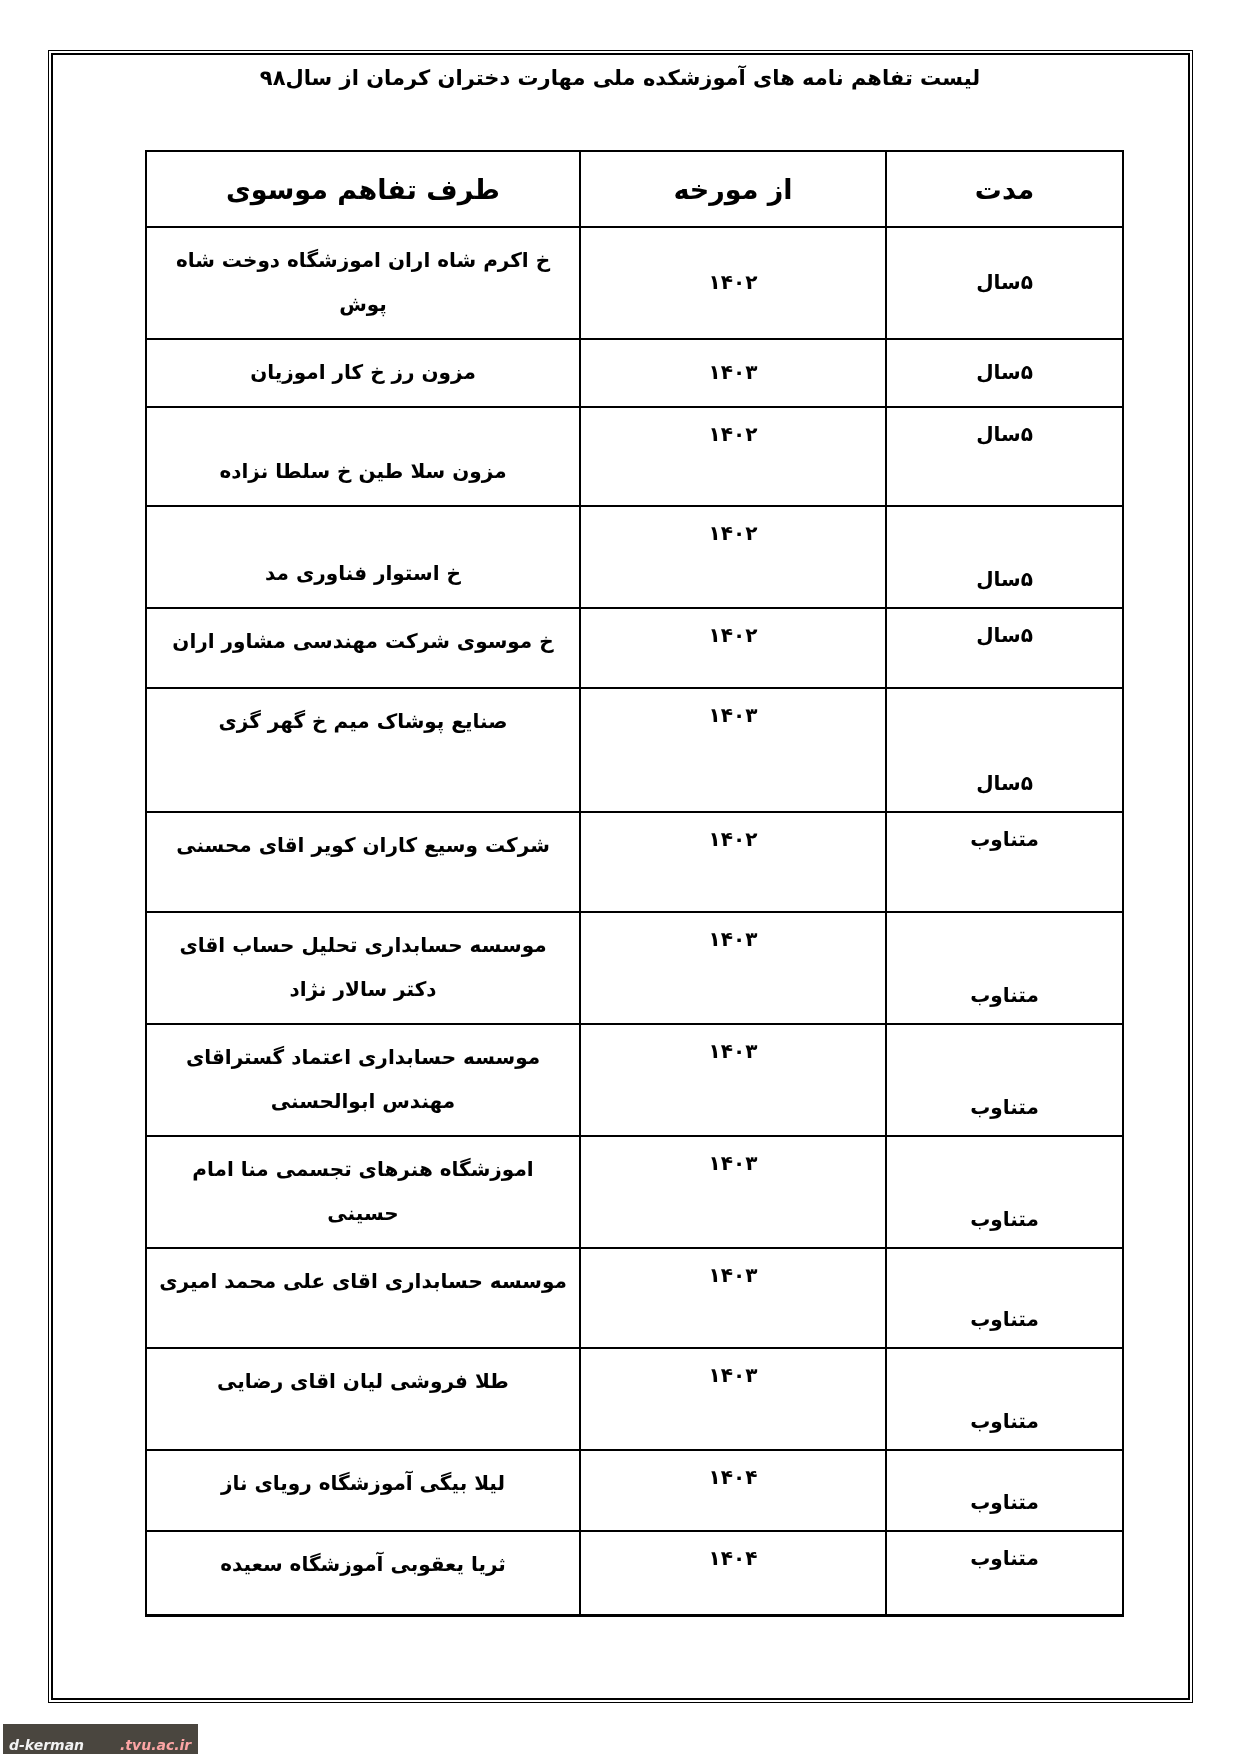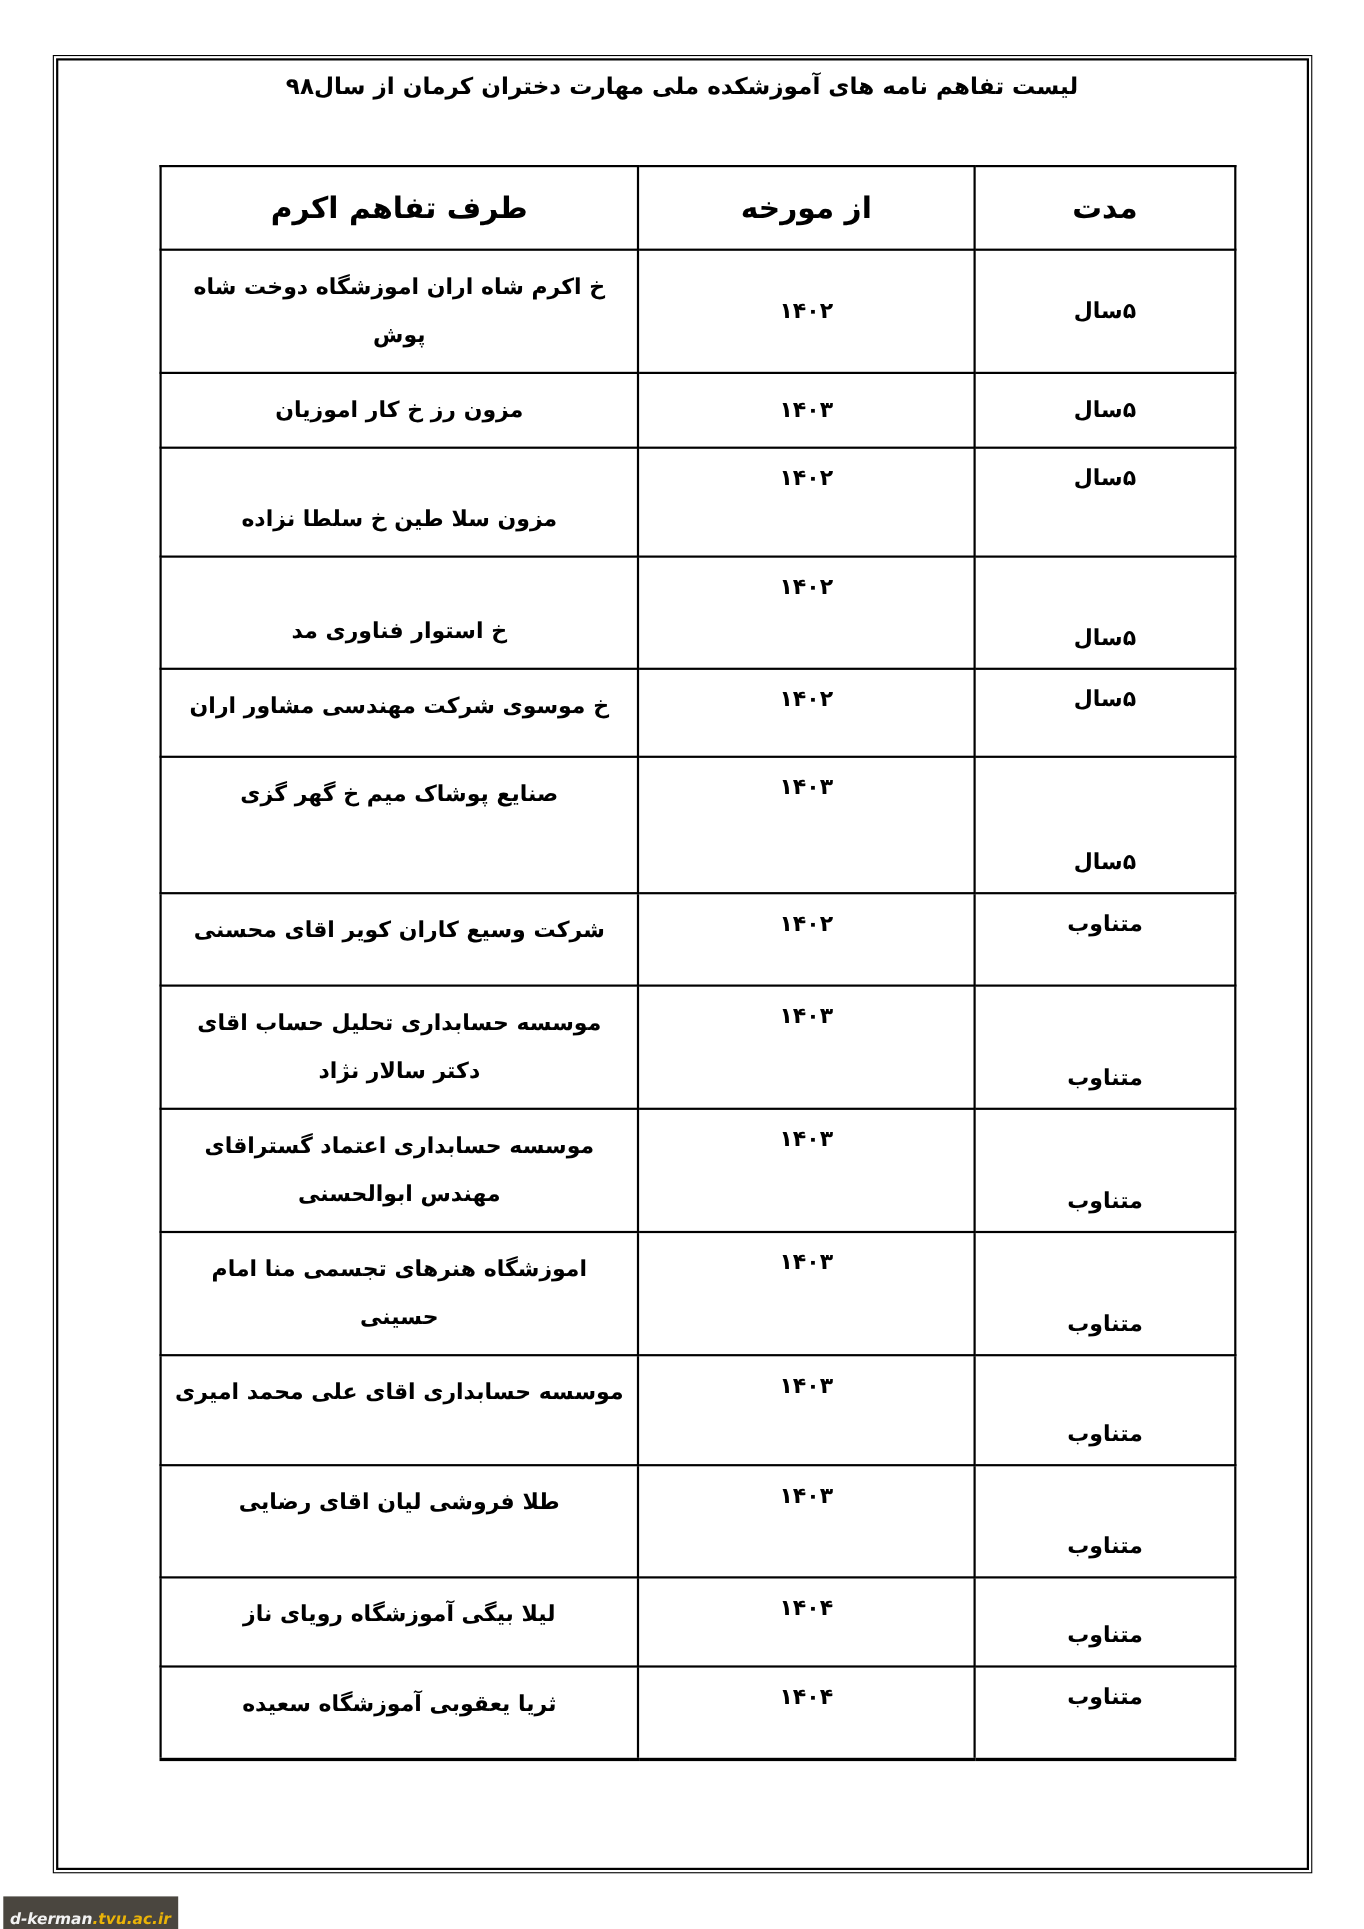--- a/index.html
+++ b/index.html
@@ -37,52 +37,52 @@
     font-size:27px;height:62px;vertical-align:middle;padding:6px;
   }
   td.party{font-size:20px;line-height:2.2;}
   td.datec{font-size:20px;line-height:1.6;letter-spacing:1px;}
   td.durc{font-size:20px;line-height:1.6;}
   .vt{vertical-align:top;}
   .vm{vertical-align:middle;}
   .vb{vertical-align:bottom;}
   tr.r1{height:52px;} tr.r2{height:50px;} tr.r3{height:99px;}
   tr.r4{height:102px;} tr.r5{height:80px;} tr.r6{height:124px;}
-  tr.r7{height:84px;} tr.r8{height:101px;} tr.r9{height:100px;}
+  tr.r7{height:100px;} tr.r8{height:101px;} tr.r9{height:100px;}
   tr.r10{height:100px;} tr.r11{height:100px;} tr.r12{height:100px;}
   tr.r13{height:102px;border-radius:22px;} tr.r14{height:81px;} tr.r15{height:84px;}
   tr.last td{border-bottom:3px solid #000;}
   .watermark{
     position:absolute;left:3px;top:1724px;height:42px;
     background:#4a463f;color:#f2f2f2;
     display:inline-flex;align-items:center;
     padding:0 7px 0 6px;
     font-size:14px;font-weight:bold;font-style:italic;
     letter-spacing:0px;white-space:nowrap;
   }
-  .watermark .suffix{color:#eab308;}
+  .watermark .suffix{color:#fca5a5;margin-left:36px;}
 </style>
 </head>
 <body>
 
 <div class="frame-outer">
   <div class="frame-inner"></div>
 </div>
 
 <div class="doc-title">لیست تفاهم نامه های آموزشکده ملی مهارت دختران کرمان از سال۹۸</div>
 
 <table class="mou">
   <colgroup>
     <col style="width:434px">
     <col style="width:306px">
     <col style="width:237px">
   </colgroup>
   <tbody>
     <tr>
-      <th>طرف تفاهم اکرم</th>
+      <th>طرف تفاهم موسوی</th>
       <th>از مورخه</th>
       <th>مدت</th>
     </tr>
     <tr class="r1">
       <td class="party vm">خ اکرم شاه اران اموزشگاه دوخت شاه پوش</td>
       <td class="datec vm">۱۴۰۲</td>
       <td class="durc vm">۵سال</td>
     </tr>
     <tr class="r2">
       <td class="party vm">مزون رز خ کار اموزیان</td>

